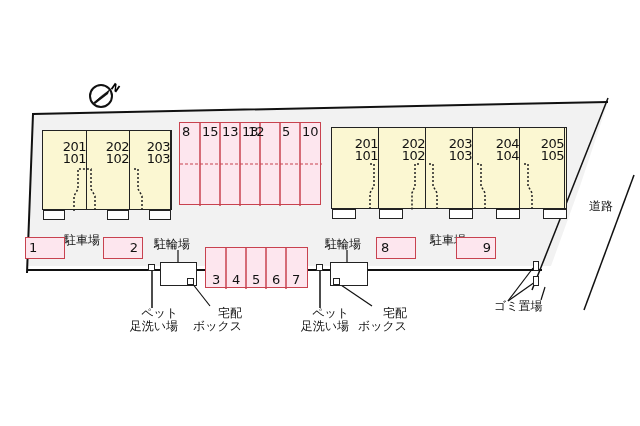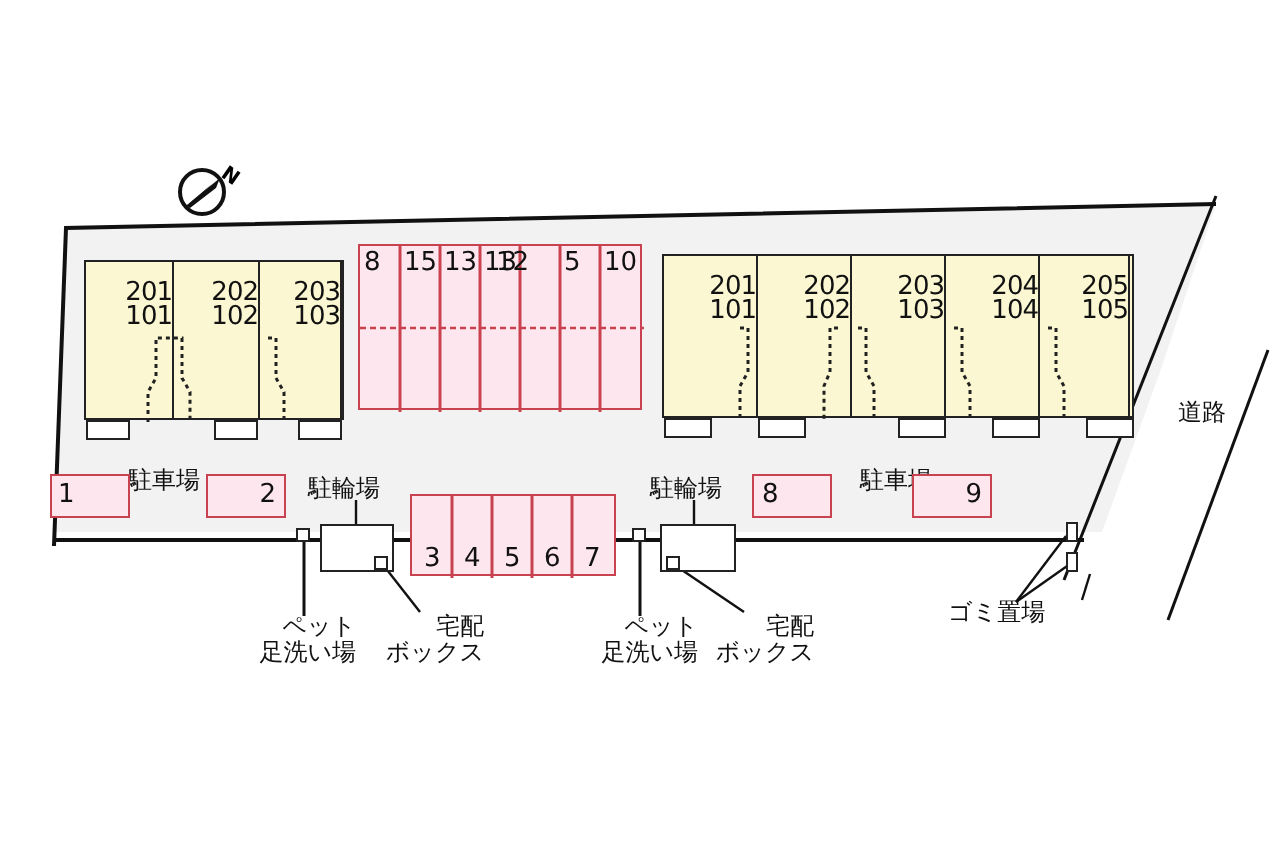--- a/index.html
+++ b/index.html
@@ -171,13 +171,13 @@
 </div>
 <div class="label label-c" style="left:180px;top:307px;width:62px;">
   <span>宅配</span><br><span>ボックス</span>
 </div>
 <div class="label label-c" style="left:287px;top:307px;width:62px;">
   <span>ペット</span><br><span>足洗い場</span>
 </div>
 <div class="label label-c" style="left:345px;top:307px;width:62px;">
   <span>宅配</span><br><span>ボックス</span>
 </div>
-<span class="label" style="left:474px;top:300px;">ゴミ置場</span>
+<span class="label" style="left:494px;top:300px;">ゴミ置場</span>
 
 </body></html>

